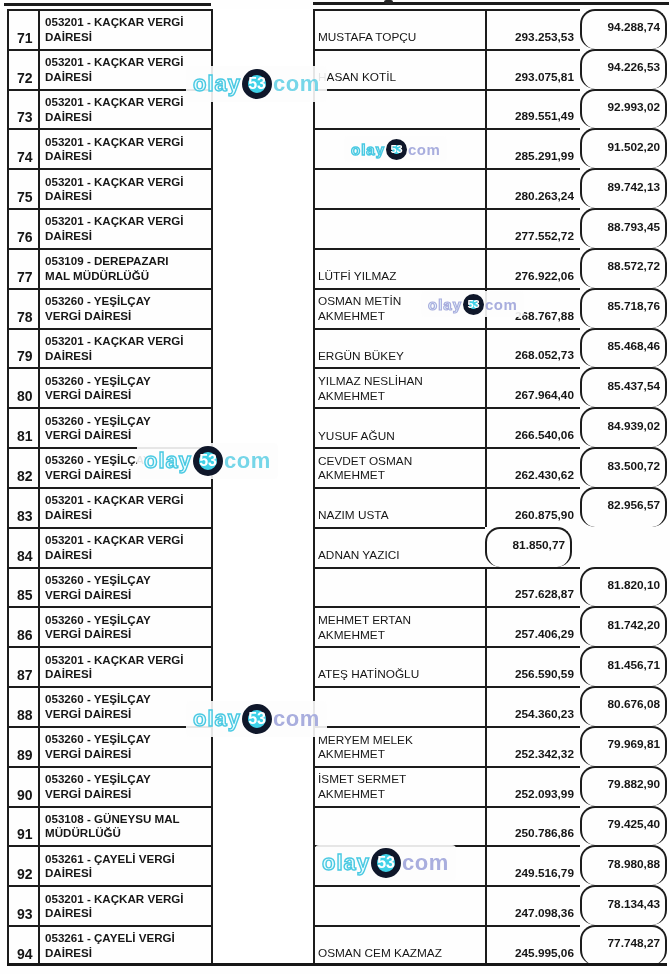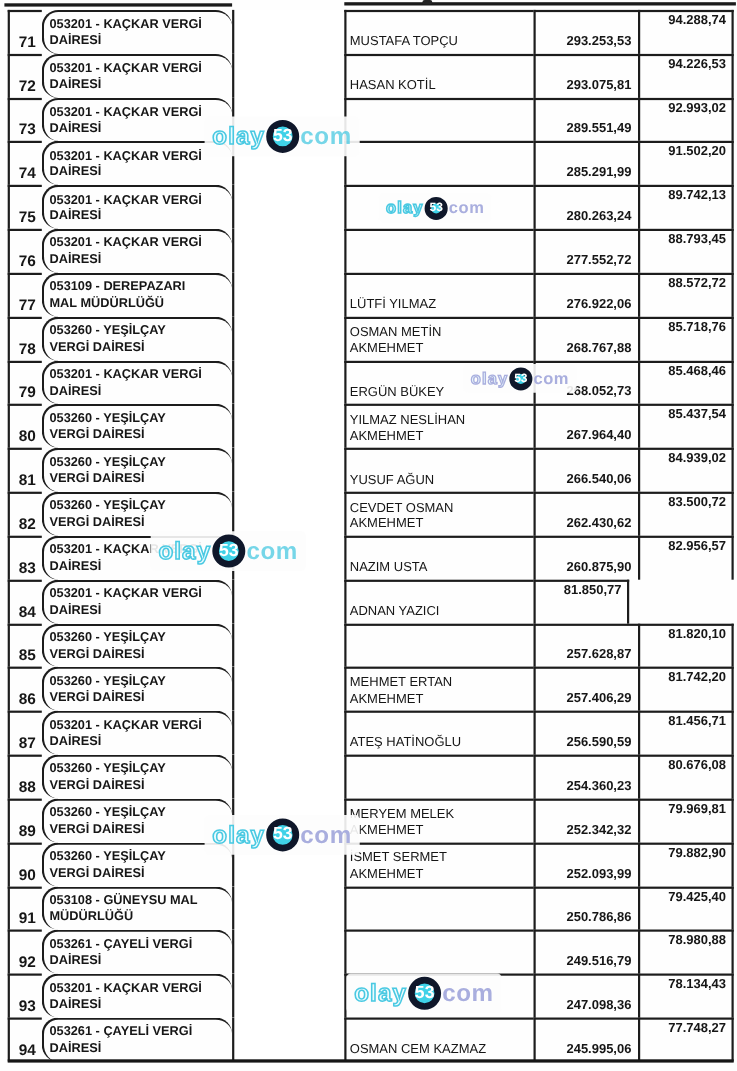--- a/index.html
+++ b/index.html
@@ -11,31 +11,31 @@
   .top-seg{position:absolute;height:3px;background:#1b1b1b;}
   .top-seg.a{left:4px;top:3px;width:207px;}
   .top-seg.b{left:313px;top:2px;width:356px;}
   .top-mark{position:absolute;left:384px;top:0;width:9px;height:4px;background:#242424;border-radius:2px;}
 
   .tbl{position:absolute;left:7px;top:9px;width:660px;height:956px;}
   .row{display:flex;height:39.833px;box-sizing:border-box;}
   .cell{box-sizing:border-box;display:flex;overflow:hidden;}
   .cell{border-top:2px solid #1c1c1c;border-left:2px solid #1c1c1c;}
   .c-num   {width:31px; align-items:flex-end;padding:0 0 3px 8px;font-size:14px;font-weight:700;}
-  .c-office{width:173px;align-items:center;padding:1px 2px 1px 5px;font-size:11.6px;font-weight:700;line-height:14.6px;border-radius:15px;}
+  .c-office{width:173px;align-items:center;padding:1px 2px 1px 5px;font-size:11.6px;font-weight:700;line-height:14.6px;}
   .c-gap   {width:102px;border-top:none;background:#fff;}
   .c-name  {width:172px;align-items:flex-end;padding:0 2px 4px 3px;font-size:11.8px;font-weight:400;line-height:14.6px;}
   .c-amt1  {width:95px; align-items:flex-end;justify-content:flex-end;padding:16px 6px 5px 0;font-size:11.8px;font-weight:700;}
-  .c-amt2  {width:87px; align-items:flex-start;justify-content:flex-end;padding:0 5px 5px 0;font-size:11.8px;font-weight:700;border-right:2px solid #1c1c1c;}
+  .c-amt2  {width:87px; align-items:center;justify-content:flex-end;padding:0 5px 5px 0;font-size:11.8px;font-weight:700;border-right:2px solid #1c1c1c;border-radius:15px;}
   .pre{white-space:pre-line;}
   .tbl-bottom{position:absolute;left:0;bottom:-1px;width:660px;height:3px;background:#161616;}
 
   
   .wm{position:absolute;display:inline-flex;align-items:center;gap:1px;
-      background:rgba(253,253,253,0.9);border-radius:4px;padding:1px 7px;z-index:5;margin-top:40px;}
+      background:rgba(253,253,253,0.9);border-radius:4px;padding:1px 7px;z-index:5;}
   .wm-olay{font-weight:700;color:#eafbfe;-webkit-text-stroke:1.4px var(--wm-cyan,#49c9e2);letter-spacing:1px;}
   .wm-com{font-weight:700;color:var(--wm-lav,#a9aede);letter-spacing:0.5px;}
   .wm.com-cyan .wm-com{color:var(--wm-cyan,#49c9e2);opacity:0.75;}
   .wm.lav-olay .wm-olay{-webkit-text-stroke:1.2px var(--wm-lav,#a9aede);}
   .wm-circle{display:flex;align-items:center;justify-content:center;border-radius:50%;
       background:var(--wm-fill,#3fd2e8);color:#fff;font-weight:800;border:6px solid #0f172a;box-sizing:border-box;}
   .wm.lg{height:34px;font-size:22px;}
   .wm.lg .wm-circle{width:30px;height:30px;font-size:16px;}
   .wm.sm{height:24px;font-size:15px;}
   .wm.sm .wm-circle{width:21px;height:21px;font-size:11px;}

